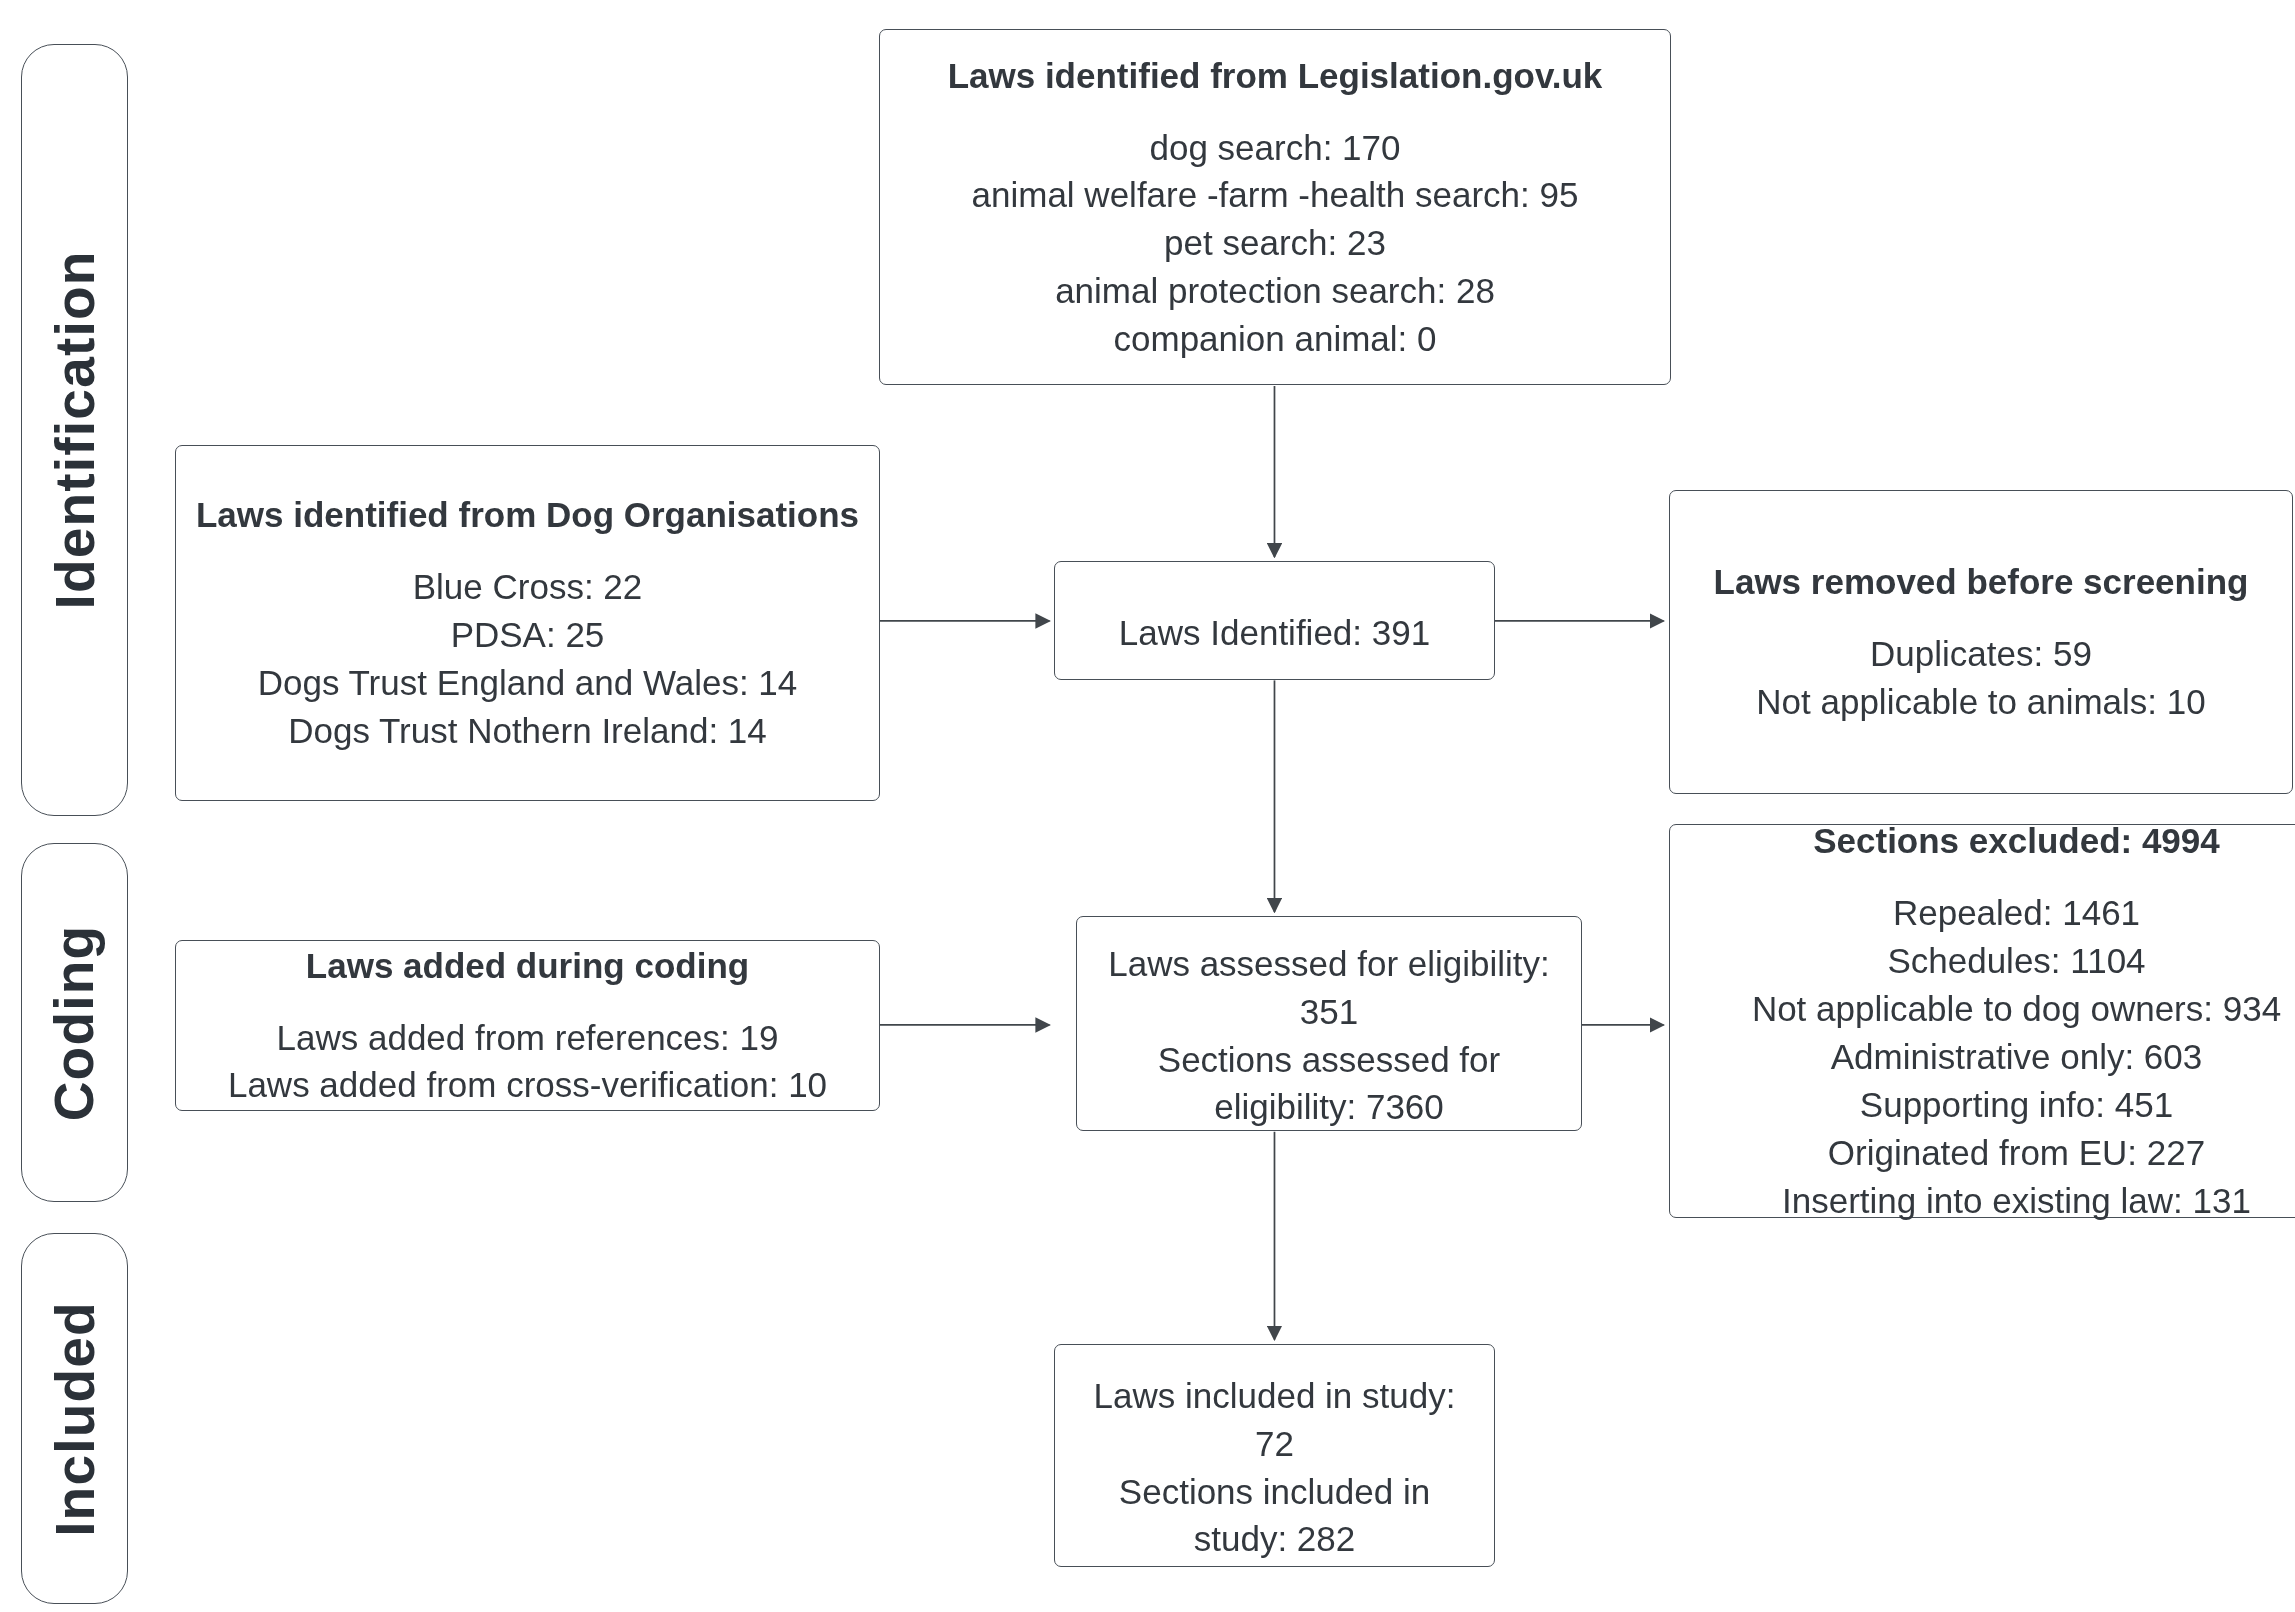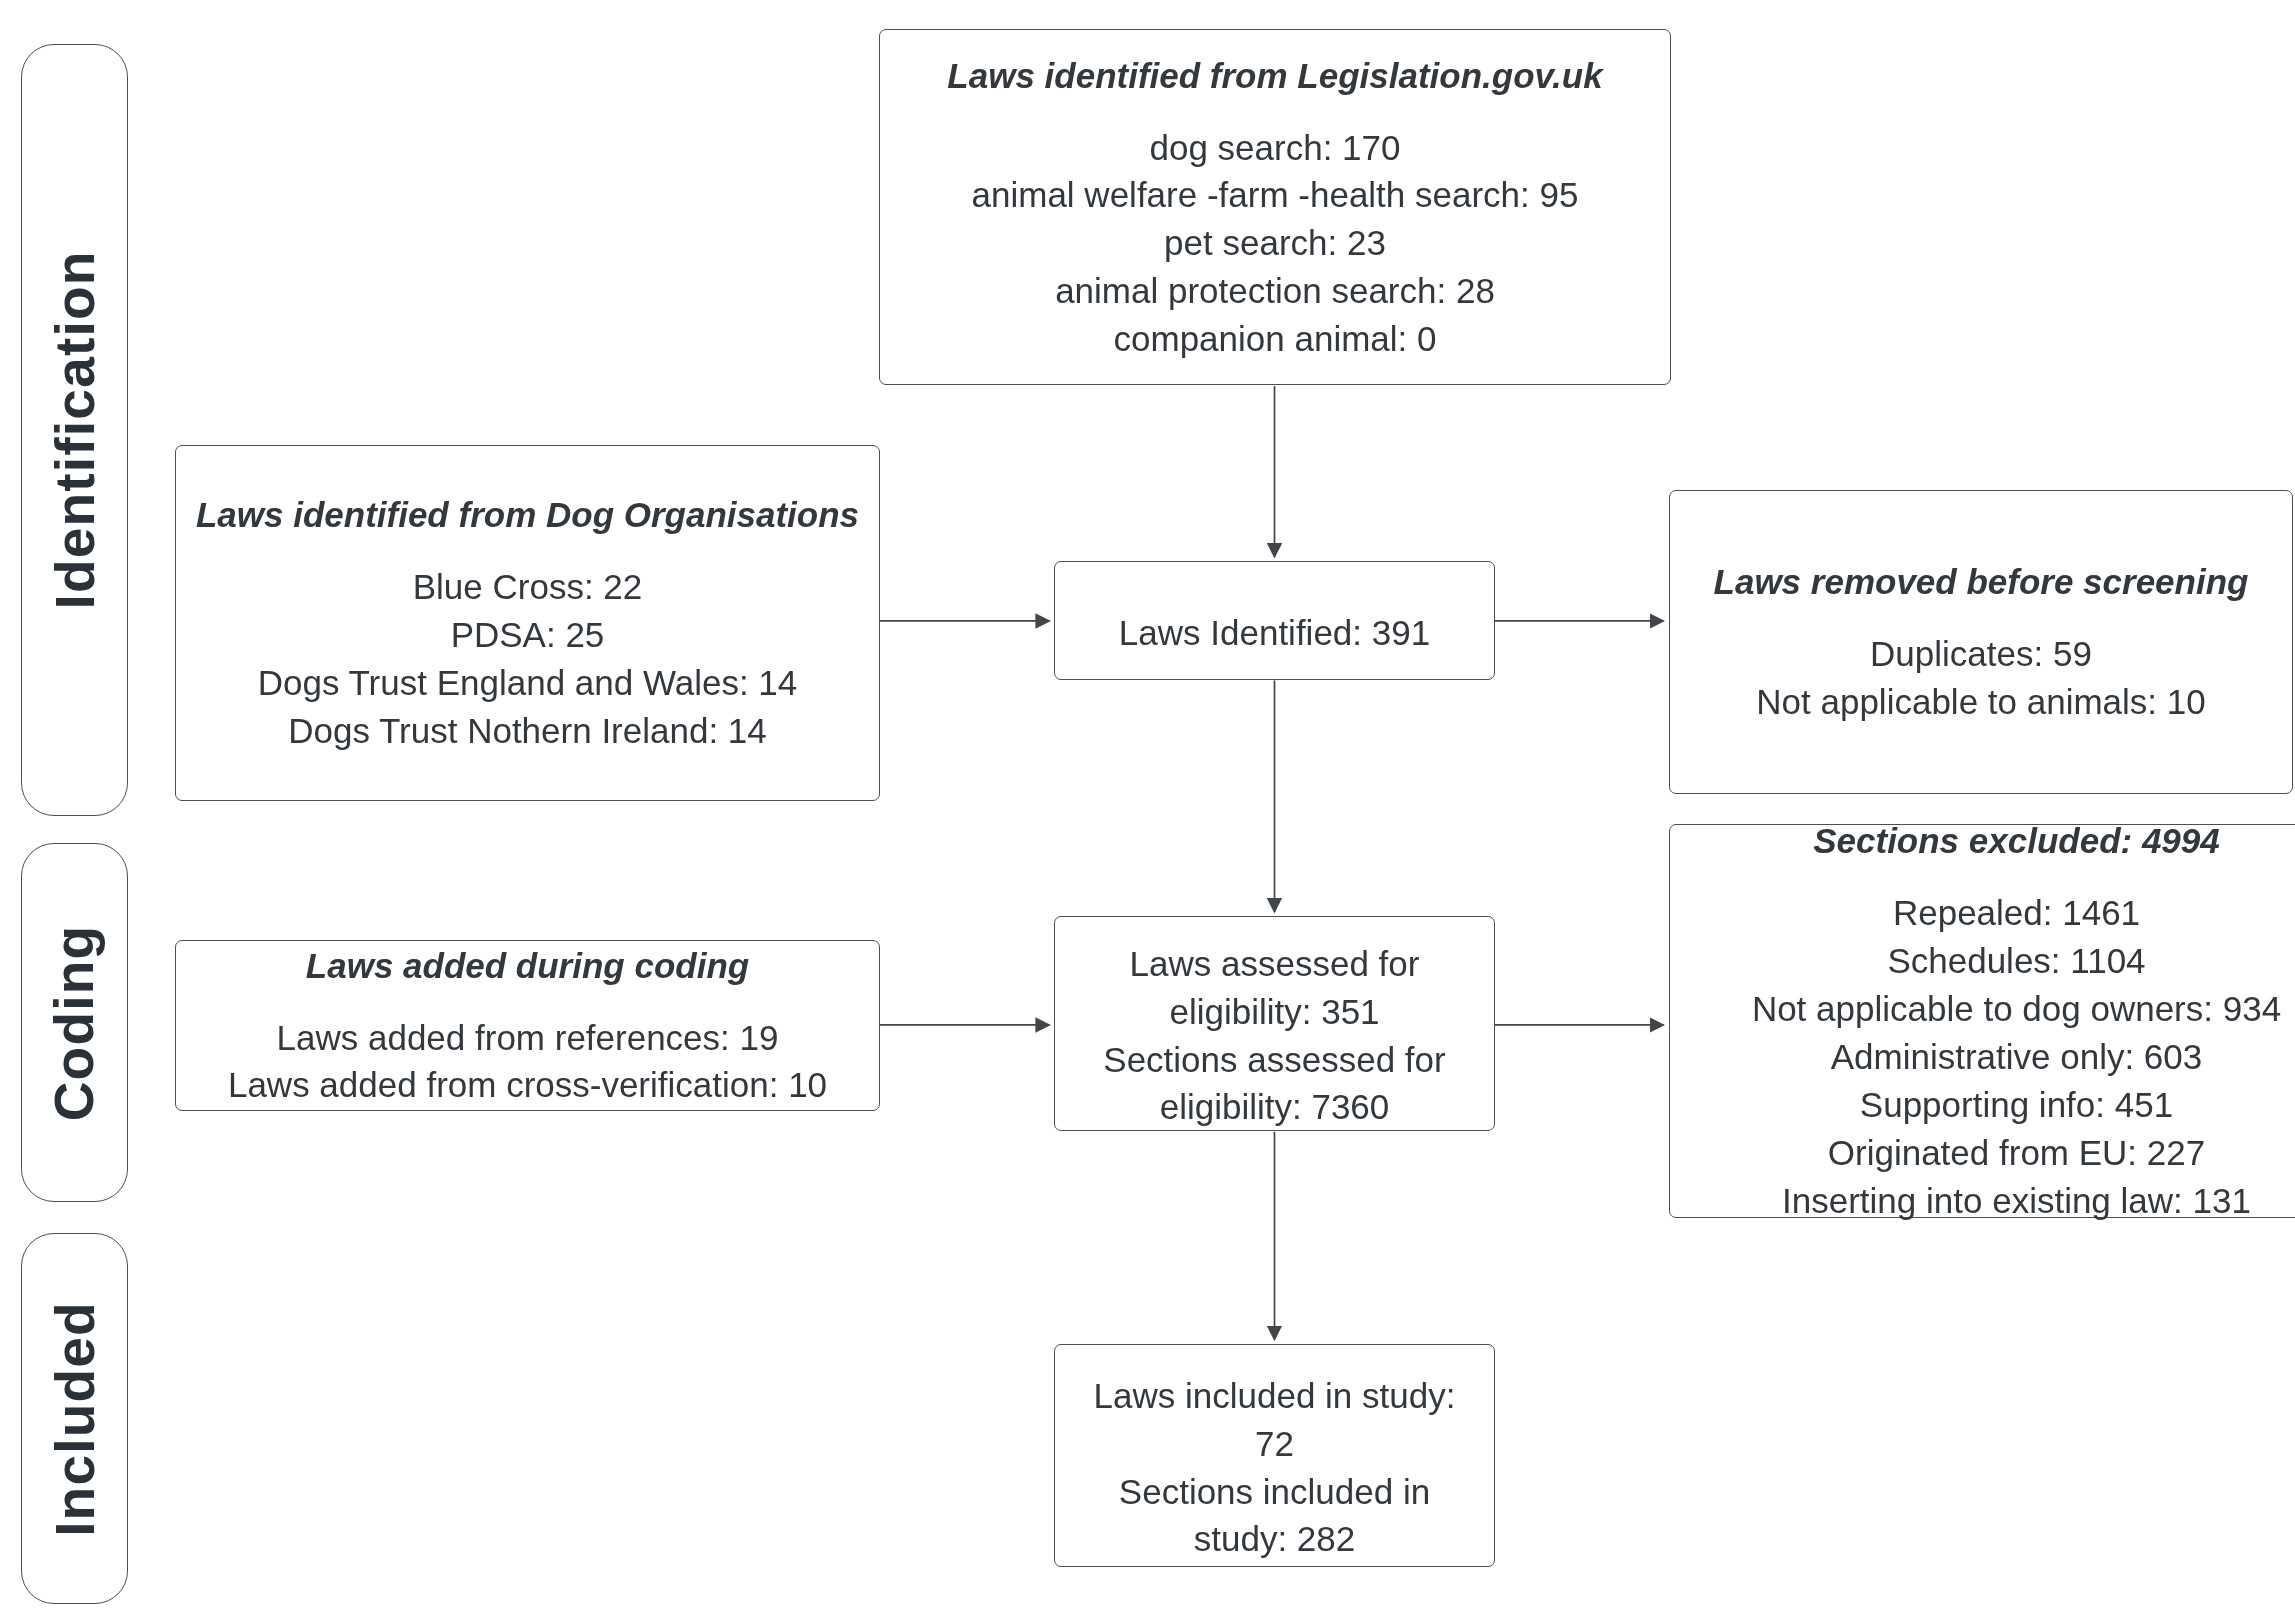--- a/index.html
+++ b/index.html
@@ -31,21 +31,20 @@
     align-items: center;
     text-align: center;
     font-size: 35px;
     line-height: 1.37;
     color: #33383e;
     padding: 8.7px 17.3px;
   }
   .box .title {
     font-weight: 700;
     width: 100%;
-    font-style: italic;
   }
   .box .lines { width: 100%; margin-top: 24px; }
   .stage {
     position: absolute;
     background: #ffffff;
     border: 1.7px solid #484f57;
     border-radius: 33px;
     display: flex;
     align-items: center;
     justify-content: center;
@@ -128,21 +127,21 @@
   </div>
 
   <div class="box" style="left:175px; top:940px; width:705px; height:171px">
     <div class="title">Laws added during coding</div>
     <div class="lines">
         <div class="line">Laws added from references: 19</div>
         <div class="line">Laws added from cross-verification: 10</div>
       </div>
   </div>
 
-  <div class="box" style="left:1054px; top:916px; width:441px; height:215px">
+  <div class="box" style="left:1076px; top:916px; width:506px; height:215px">
     <div class="lines">
         <div class="line">Laws assessed for eligibility: 351</div>
         <div class="line">Sections assessed for eligibility: 7360</div>
       </div>
   </div>
 
   <div class="box" style="left:1669px; top:824px; width:695px; height:394px">
     <div class="title">Sections excluded: 4994</div>
     <div class="lines">
         <div class="line">Repealed: 1461</div>

